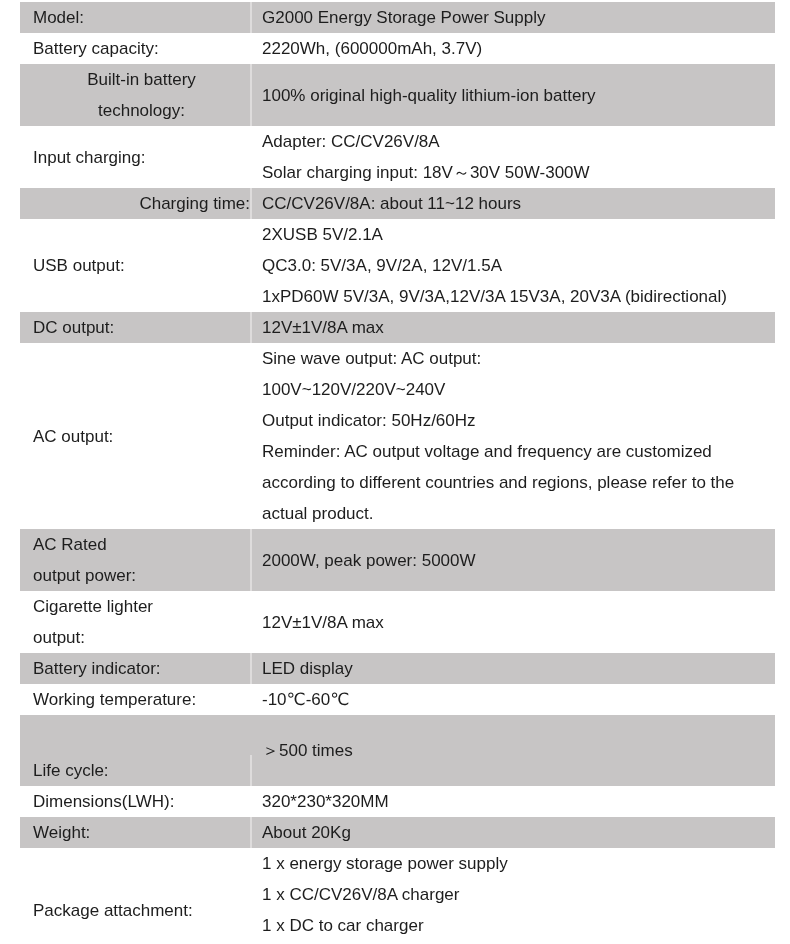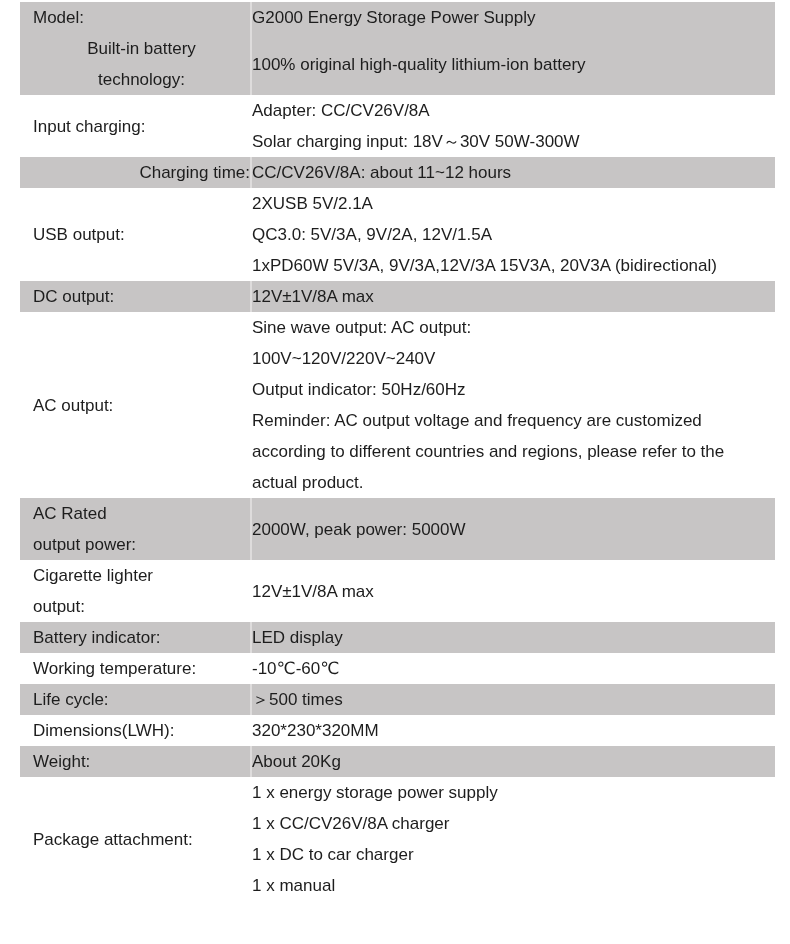--- a/index.html
+++ b/index.html
@@ -37,20 +37,21 @@
     box-sizing: border-box;
     padding-left: 13px;
     display: flex;
     flex-direction: column;
     justify-content: center;
     border-right: 2px solid transparent;
   }
   .value-cell {
     flex: 1 1 auto;
     box-sizing: border-box;
+    padding-left: 10px;
     display: flex;
     flex-direction: column;
     justify-content: center;
     min-width: 0;
   }
   .cell-line {
     font-size: 17px;
     line-height: 31px;
     white-space: nowrap;
   }
@@ -61,20 +62,28 @@
 <div class="page">
   <div class="spec-table">
       <div class="spec-row" style="background: rgb(199, 197, 197);">
         <div class="label-cell" style="border-right-color: rgb(222, 220, 220);">
           <div class="cell-line">Model:</div>
         </div>
         <div class="value-cell">
           <div class="cell-line">G2000 Energy Storage Power Supply</div>
         </div>
       </div>
+      <div class="spec-row">
+        <div class="label-cell">
+          <div class="cell-line">Battery capacity:</div>
+        </div>
+        <div class="value-cell">
+          <div class="cell-line">2220Wh, (600000mAh, 3.7V)</div>
+        </div>
+      </div>
       <div class="spec-row" style="background: rgb(199, 197, 197);">
         <div class="label-cell" style="border-right-color: rgb(222, 220, 220); align-items: center;">
           <div class="cell-line">Built-in battery</div>
           <div class="cell-line">technology:</div>
         </div>
         <div class="value-cell">
           <div class="cell-line">100% original high-quality lithium-ion battery</div>
         </div>
       </div>
       <div class="spec-row">
@@ -153,21 +162,21 @@
       </div>
       <div class="spec-row">
         <div class="label-cell">
           <div class="cell-line">Working temperature:</div>
         </div>
         <div class="value-cell">
           <div class="cell-line">-10℃-60℃</div>
         </div>
       </div>
       <div class="spec-row" style="background: rgb(199, 197, 197);">
-        <div class="label-cell" style="border-right-color: rgb(222, 220, 220);">
+        <div class="label-cell" style="border-right-color: rgb(222, 220, 220); margin-top: 40px;">
           <div class="cell-line">Life cycle:</div>
         </div>
         <div class="value-cell">
           <div class="cell-line">＞500 times</div>
         </div>
       </div>
       <div class="spec-row">
         <div class="label-cell">
           <div class="cell-line">Dimensions(LWH):</div>
         </div>

